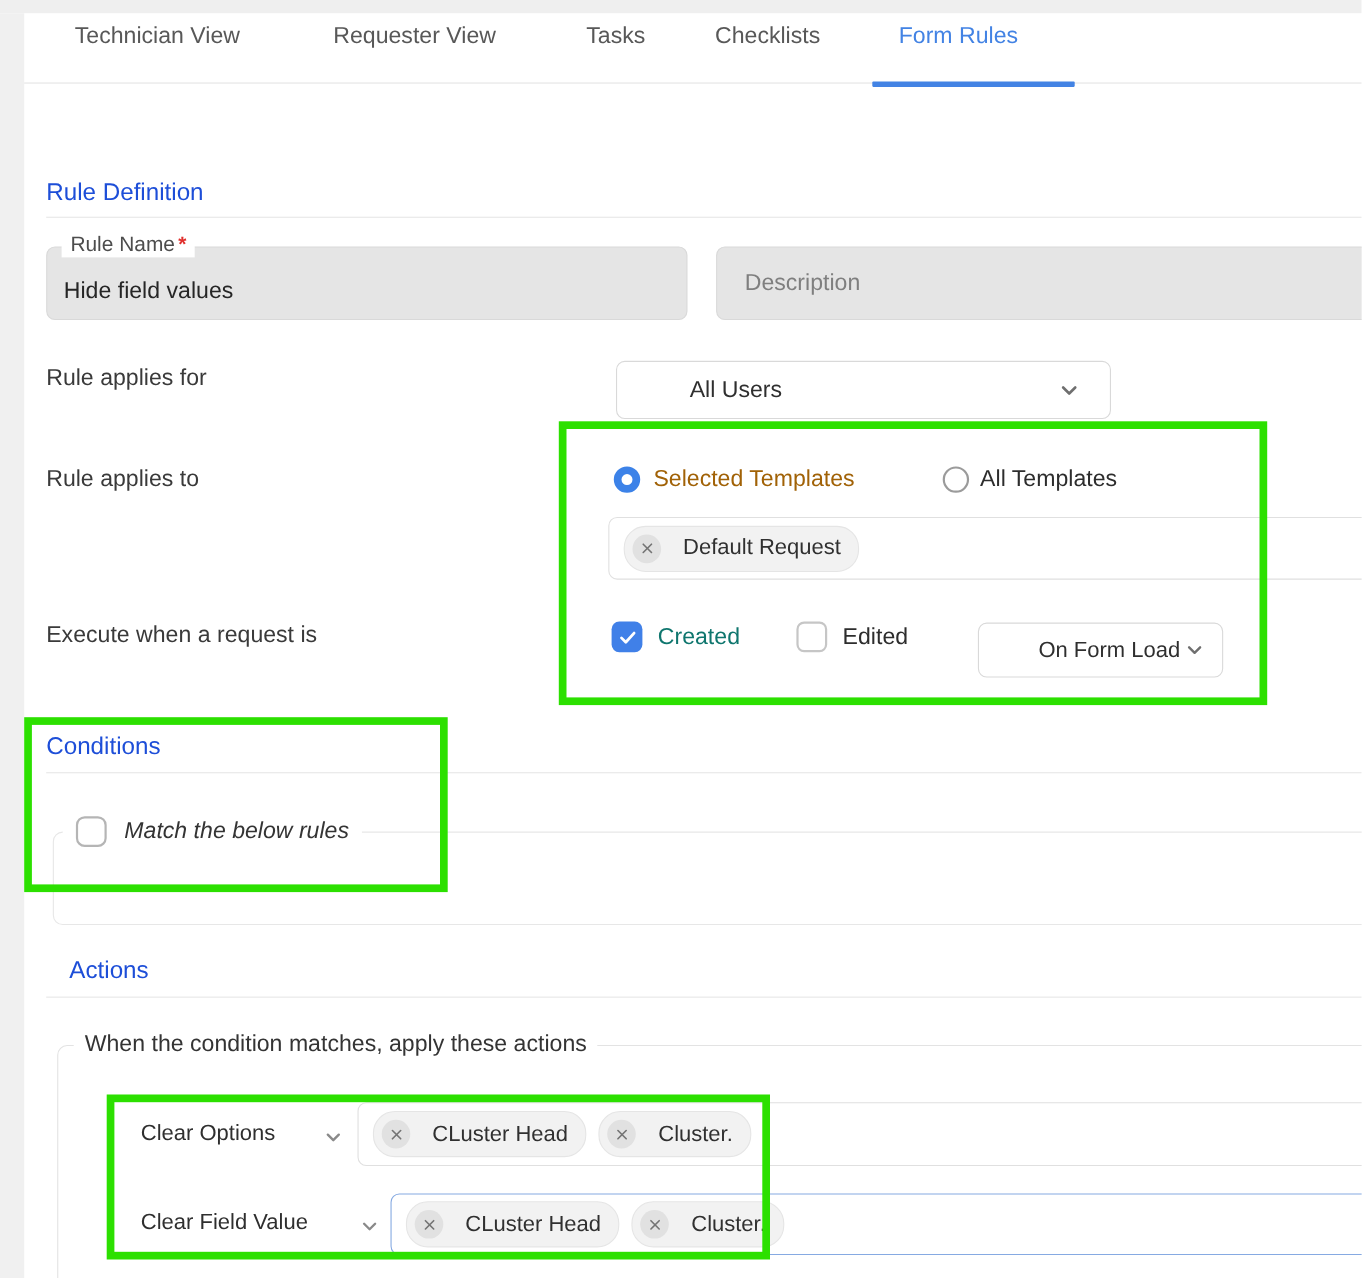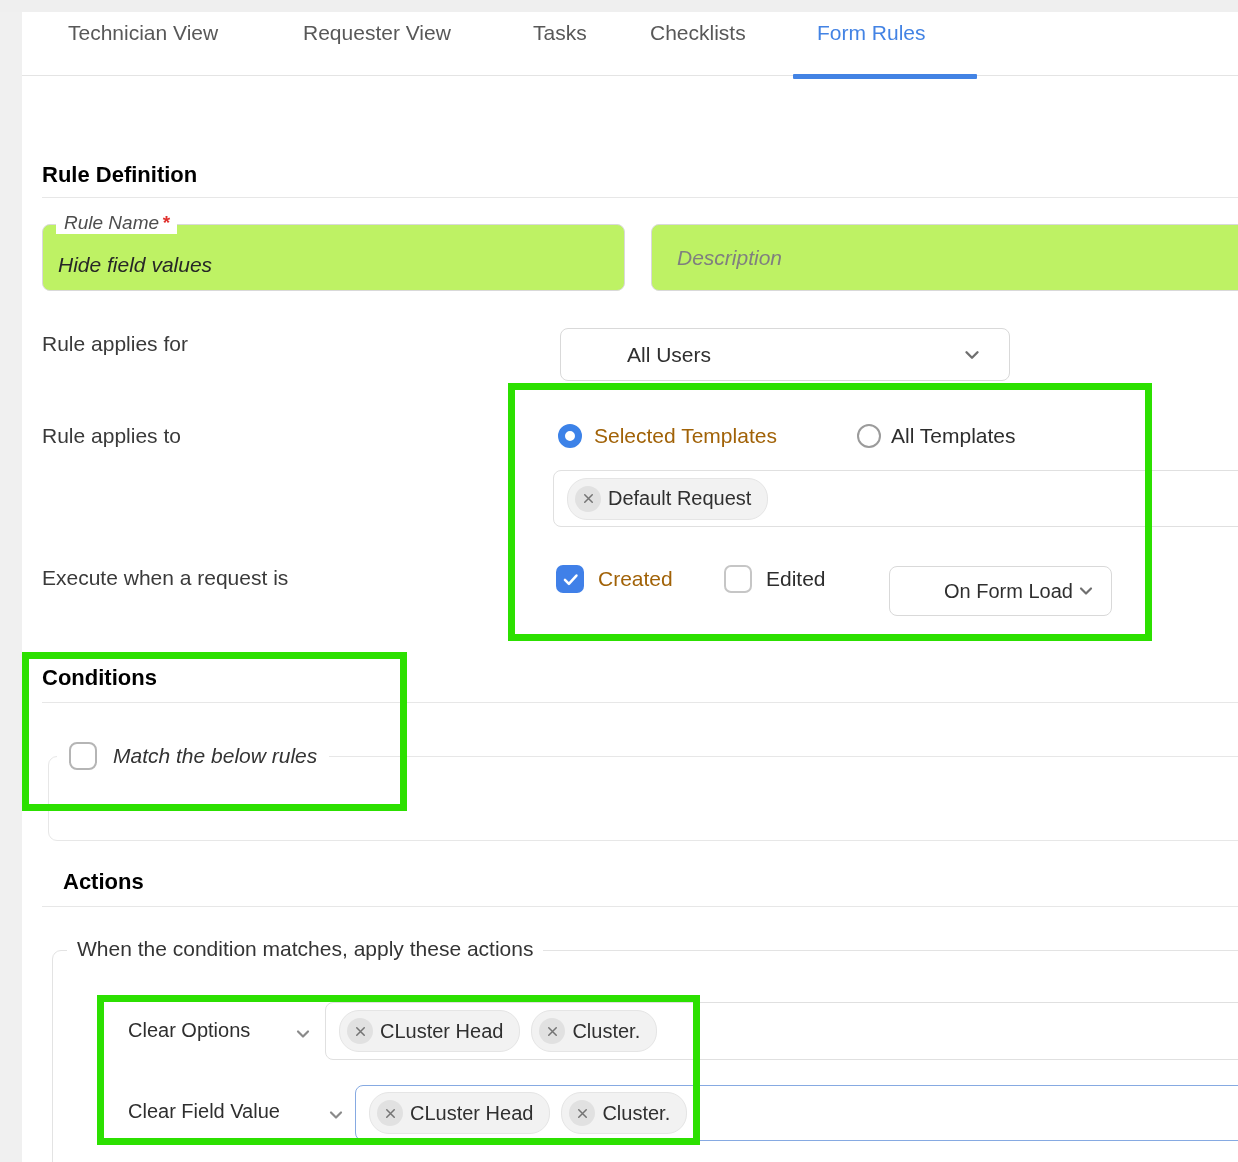--- a/index.html
+++ b/index.html
@@ -10,44 +10,44 @@
   .abs{position:absolute;}
   
   .top-strip{left:0;top:0;width:1238px;height:12px;background:#efefef;}
   .left-strip{left:0;top:12px;width:22px;height:1150px;background:#f0f0f0;}
   
   .tabbar-line{left:22px;top:75px;width:1216px;height:1px;background:#e4e4e4;}
   .tab{top:21px;font-size:21px;color:#585858;cursor:pointer;white-space:nowrap;}
   .tab.active{color:#4383e4;}
   .tab-underline{left:793px;top:74px;width:184px;height:5px;background:#4383e4;border-radius:1px;}
   
-  .h1{font-size:22px;font-weight:bold;color:#000000;white-space:nowrap;}
+  .h1{font-size:22px;font-weight:normal;color:#1d4ed8;white-space:nowrap;}
   .hr{height:1px;background:#e7e7e7;}
   .label{font-size:21px;color:#3a3a3a;white-space:nowrap;}
   
-  .field{border:1px solid #d9d9d9;border-radius:8px;background:#bef264;box-sizing:border-box;font-style:italic;}
+  .field{border:1px solid #d9d9d9;border-radius:8px;background:#e5e5e5;box-sizing:border-box;}
   .legend{position:absolute;top:-13px;left:13px;background:#fff;padding:0 8px;font-size:19px;color:#4d4d4d;white-space:nowrap;}
   .req{color:#e0302d;font-weight:bold;margin-left:3px;}
   .field-value{position:absolute;left:15px;bottom:13px;font-size:21px;color:#262626;white-space:nowrap;}
   .placeholder{font-size:21px;color:#7f7f7f;white-space:nowrap;}
   
   .select{border:1px solid #d9d9d9;border-radius:8px;background:#fff;box-sizing:border-box;display:flex;align-items:center;justify-content:space-between;cursor:pointer;}
   .select .txt{font-size:21px;color:#2f2f2f;white-space:nowrap;margin-left:37px;}
   
   .radio{width:24px;height:24px;border-radius:50%;box-sizing:border-box;background:#fff;cursor:pointer;}
   .radio.on{border:7px solid #3c82e8;}
   .radio.off{border:2px solid #9b9b9b;}
   
   .cb{width:28px;height:28px;border-radius:7px;box-sizing:border-box;cursor:pointer;display:flex;align-items:center;justify-content:center;}
   .cb.on{background:#4080e8;}
   .cb.off{background:#fff;border:2px solid #c6c6c6;}
   .cb.off2{background:#fff;border:2px solid #b5b5b5;border-radius:8px;}
   
   .chiprow{display:flex;align-items:center;gap:11px;}
-  .chip{display:flex;align-items:center;gap:7px;height:40px;background:#f2f2f2;border:1px solid #e5e5e5;border-radius:20px;padding:0 16px 0 7px;cursor:default;text-align:center;}
+  .chip{display:flex;align-items:center;gap:20px;height:40px;background:#f2f2f2;border:1px solid #e5e5e5;border-radius:20px;padding:0 16px 0 7px;cursor:default;text-align:center;}
   .chip .x{width:26px;height:26px;border-radius:50%;background:#e1e1e1;display:flex;align-items:center;justify-content:center;cursor:pointer;flex:0 0 auto;}
   .chip .t{font-size:20px;color:#303030;white-space:nowrap;}
   .chipbox{background:#fff;border:1px solid #e0e0e0;border-radius:8px;box-sizing:border-box;display:flex;align-items:center;padding-left:13px;}
   .chipbox.focus{border-color:#86aae2;}
   
   .groupbox{border:1px solid #e7e7e7;border-radius:9px;background:#fff;box-sizing:border-box;}
   .groupbox .glegend{position:absolute;top:-15px;left:10px;background:#fff;padding:0 12px;display:flex;align-items:center;gap:16px;}
   .glegend .gtext{font-size:21px;color:#343434;white-space:nowrap;}
   
   .annot{border:7px solid #2ce000;box-sizing:border-box;z-index:50;pointer-events:none;}
@@ -107,21 +107,21 @@
     </span>
   </div>
 
   <div class="abs label" style="left:42px;top:566px;">Execute when a request is</div>
 
   <div class="abs cb on" style="left:556px;top:565px;">
     <svg width="19" height="19" viewBox="0 0 24 24">
         <path d="M5 12.5l5 5L19.5 7" fill="none" stroke="#ffffff" stroke-width="3.2" stroke-linecap="round" stroke-linejoin="round"></path>
       </svg>
   </div>
-  <div class="abs label" style="left:598px;top:567px;color:#a16207;">Created</div>
+  <div class="abs label" style="left:598px;top:567px;color:#0f766e;">Created</div>
 
   <div class="abs cb off" style="left:724px;top:565px;"></div>
   <div class="abs label" style="left:766px;top:567px;color:#2d2d2d;">Edited</div>
 
   <div class="abs select" style="left:889px;top:566px;width:223px;height:50px;padding:0 15px 0 17px;">
     <span class="txt" style="font-size:20px;">On Form Load</span>
     <svg width="20" height="20" viewBox="0 0 24 24">
         <path d="M6 9l6 6 6-6" fill="none" stroke="#6f6f6f" stroke-width="2.6" stroke-linecap="round" stroke-linejoin="round"></path>
       </svg>
   </div>

